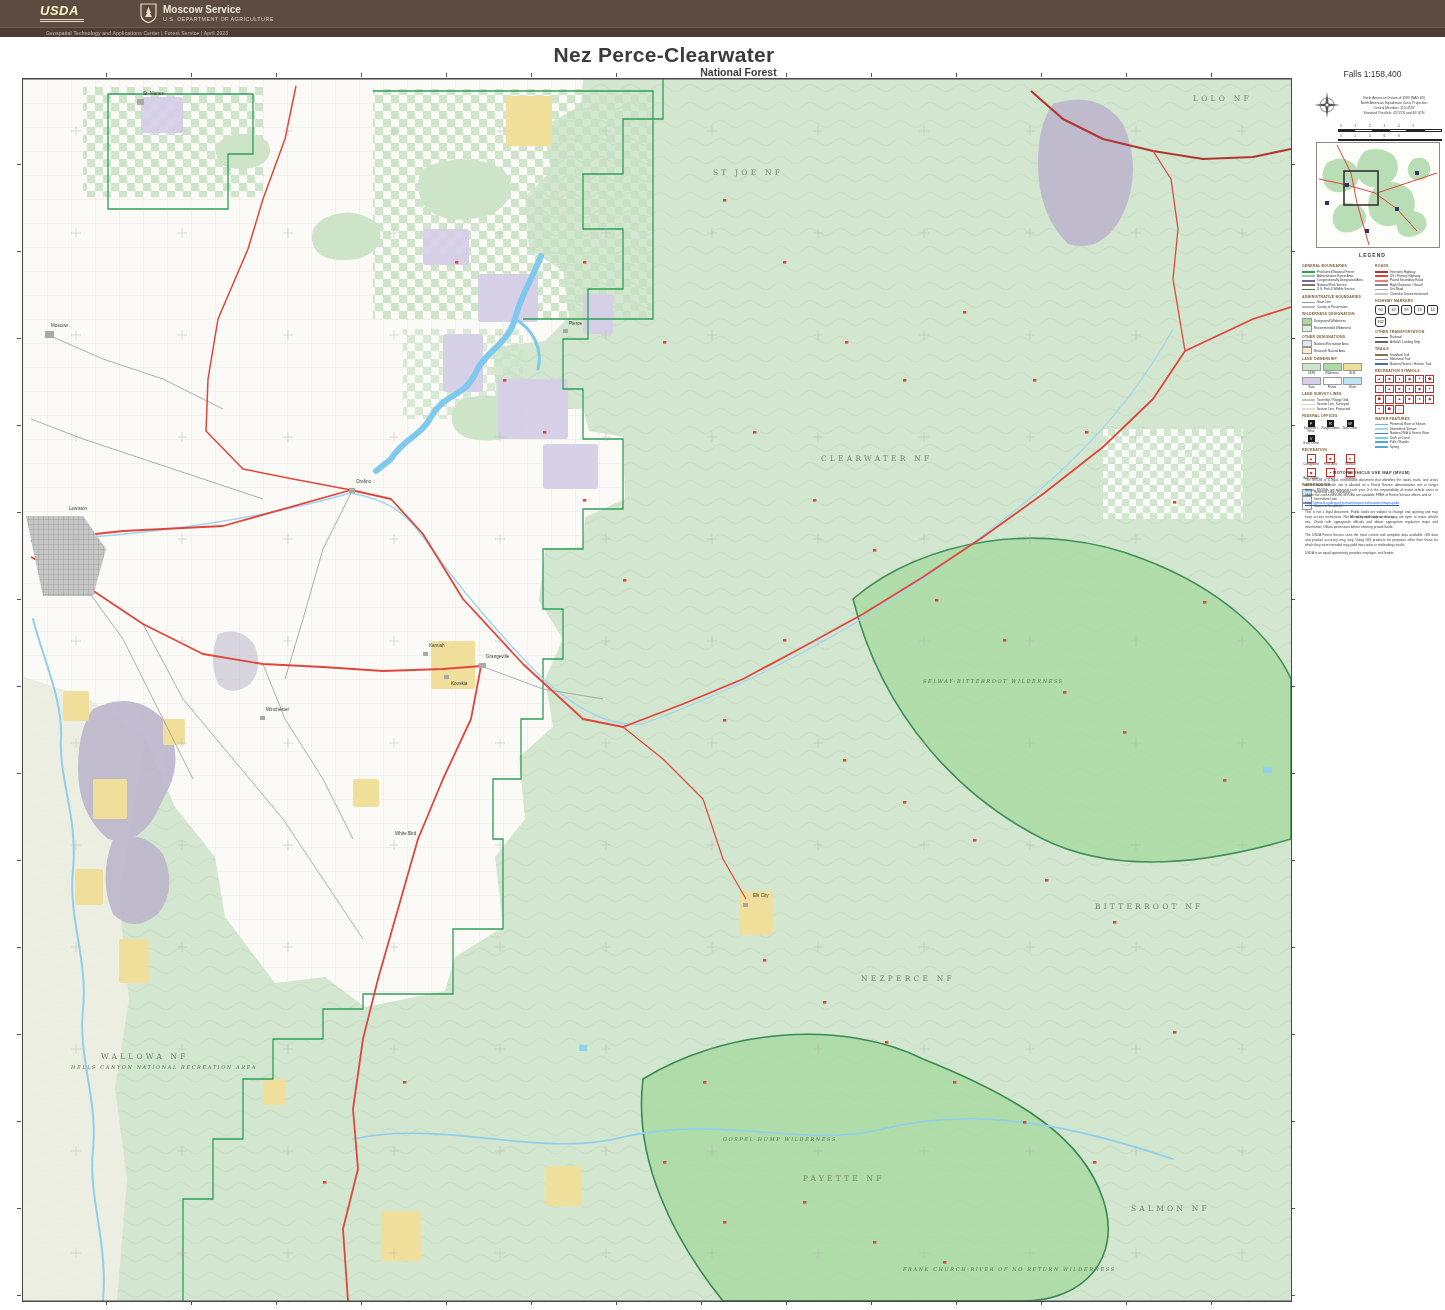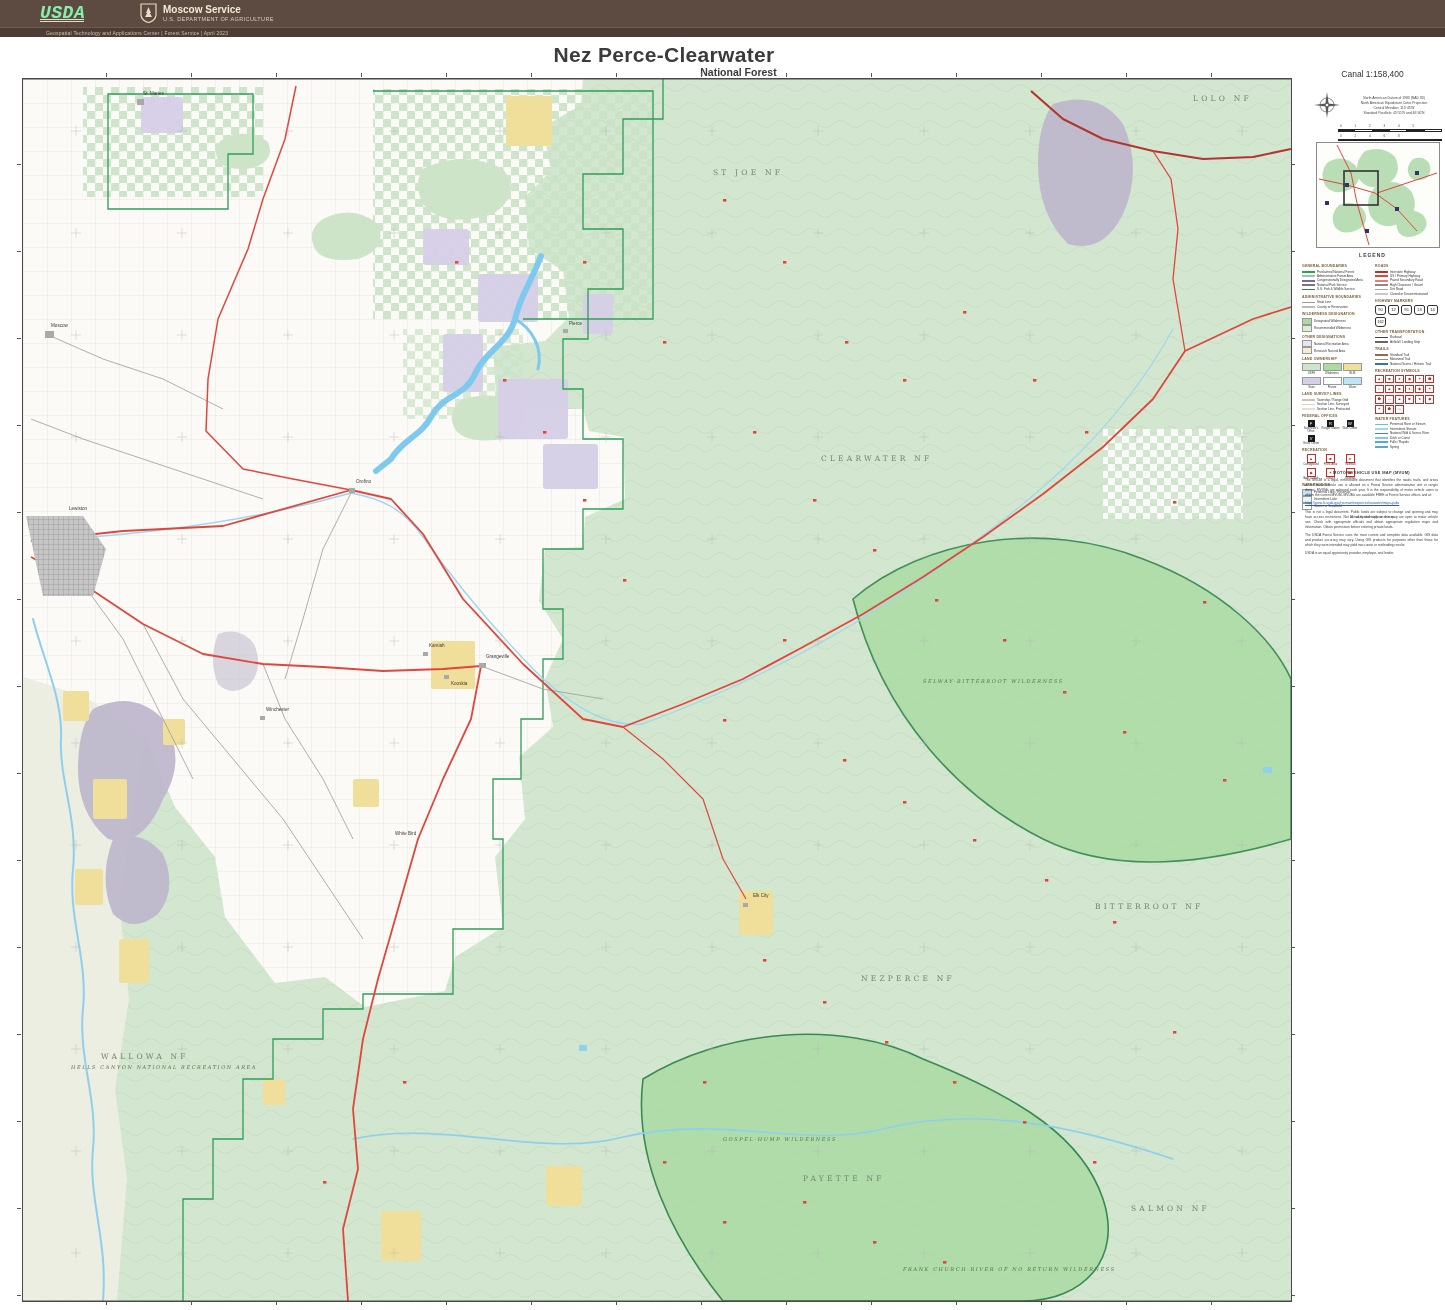--- a/index.html
+++ b/index.html
@@ -2,21 +2,21 @@
 <html><head>
 <meta charset="utf-8">
 <style>
   html,body{margin:0;padding:0;}
   body{width:1445px;height:1310px;background:#ffffff;font-family:"Liberation Sans",sans-serif;position:relative;overflow:hidden;}
   .abs{position:absolute;}
   
   .hdr{left:0;top:0;width:1445px;height:27px;background:#5d4a41;}
   .hdr-strip{left:0;top:27px;width:1445px;height:9px;background:#4c3c34;border-top:1px solid #70594d;}
   .credit{left:46px;top:29px;font-size:5px;color:#cfc0b2;letter-spacing:.2px;}
-  .usda{left:40px;top:4px;color:#86efac;font-family:Liberation Mono, monospace;font-weight:bold;font-style:italic;font-size:18px;letter-spacing:.5px;line-height:1;}
+  .usda{left:40px;top:4px;color:#fef9c3;font-family:Liberation Sans, sans-serif;font-weight:bold;font-style:italic;font-size:13px;letter-spacing:.5px;line-height:1;}
   .usda-bar{left:40px;top:19px;width:44px;height:4px;background:repeating-linear-gradient(180deg,#e8dcc4 0 1px,#5d4a41 1px 2px);}
   .fs-shield{left:140px;top:3px;width:17px;height:20px;}
   .fs-name{left:163px;top:5px;color:#f3ead8;font-size:10px;font-weight:bold;line-height:1;}
   .fs-dept{left:163px;top:16px;color:#d9cbbb;font-size:5.5px;letter-spacing:.4px;}
   
   .title{left:0;top:43px;width:1328px;text-align:center;font-size:21px;font-weight:bold;color:#3b3b3b;letter-spacing:.3px;}
   .subtitle{left:0;top:66px;width:1445px;text-align:center;font-size:10.5px;font-weight:bold;color:#3b3b3b;padding-left:16px;}
   
   .map-frame{left:22px;top:78px;width:1268px;height:1222px;border:1px solid #4a4a4a;background:#fbfaf6;}
   .map-frame svg{display:block;}
@@ -309,21 +309,21 @@
         <text class="tlabel" x="372" y="756">White Bird</text>
         <text class="tlabel" x="730" y="818">Elk City</text>
       </g>
 
   <g stroke="#444" stroke-width="0.8">
     <path d="M0,0 h1268 M0,1222 h1268" stroke="#4a4a4a" stroke-width="1"></path>
   </g>
 </svg>
 </div>
 
-<div class="abs scale-lbl">Canal 1:158,400</div>
+<div class="abs scale-lbl">Falls 1:158,400</div>
 
 <svg class="abs compass" viewBox="0 0 30 30">
   <circle cx="15" cy="15" r="7" fill="none" stroke="#666" stroke-width="0.8"></circle>
   <path d="M15,2 L16.6,13.4 L28,15 L16.6,16.6 L15,28 L13.4,16.6 L2,15 L13.4,13.4 Z" fill="#555"></path>
   <circle cx="15" cy="15" r="1.6" fill="#fff" stroke="#555" stroke-width="0.6"></circle>
 </svg>
 
 <div class="abs proj">
   <div>North American Datum of 1983 (NAD 83)</div>
   <div>North American Equidistant Conic Projection</div>

